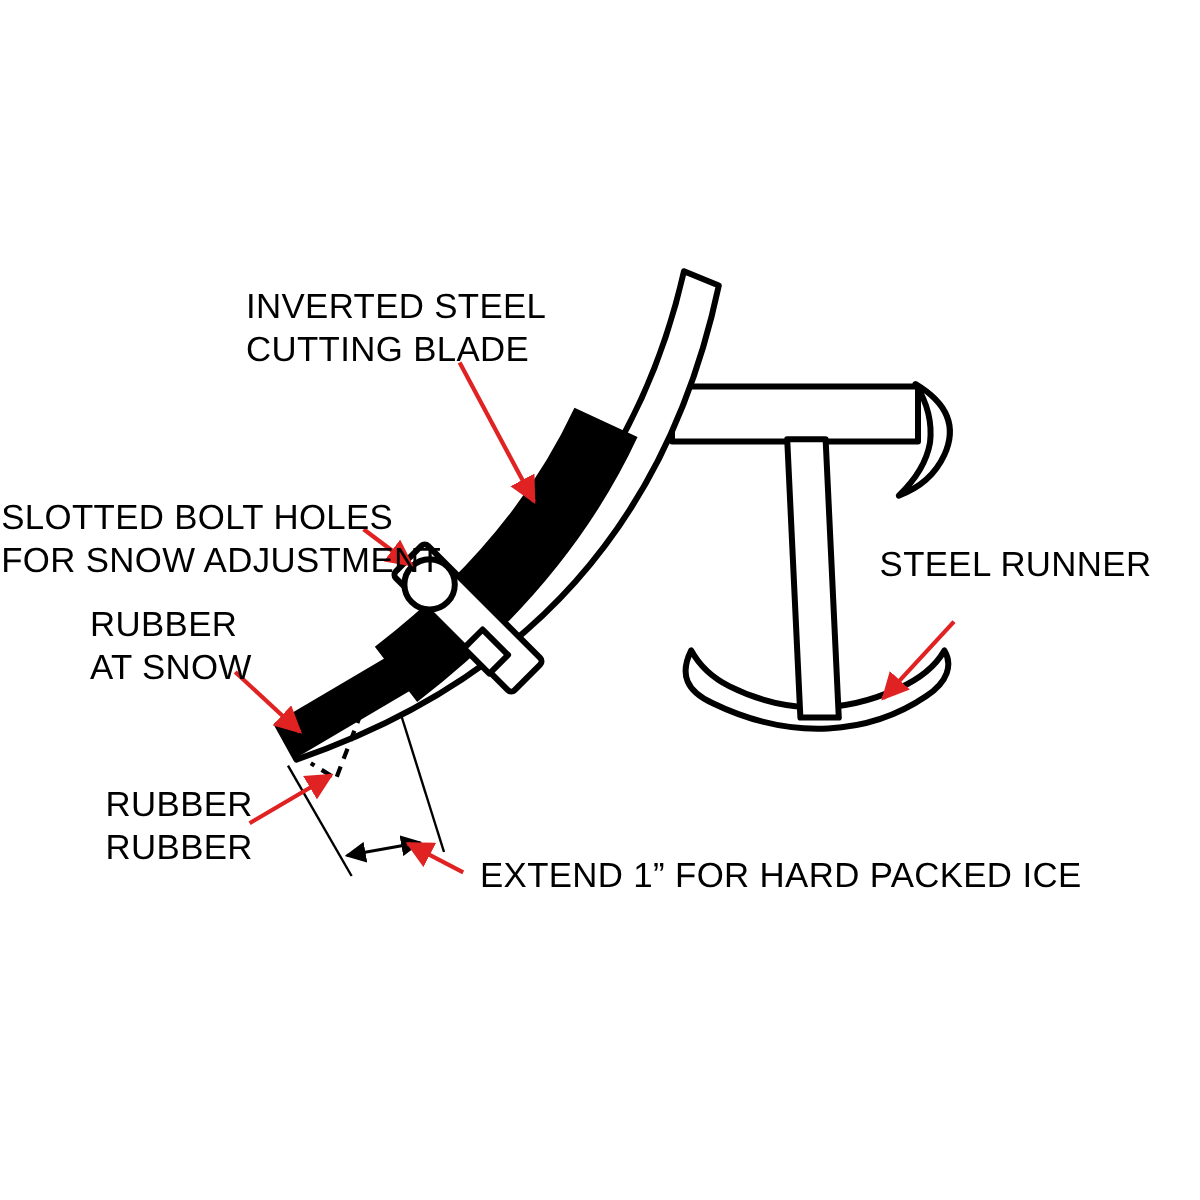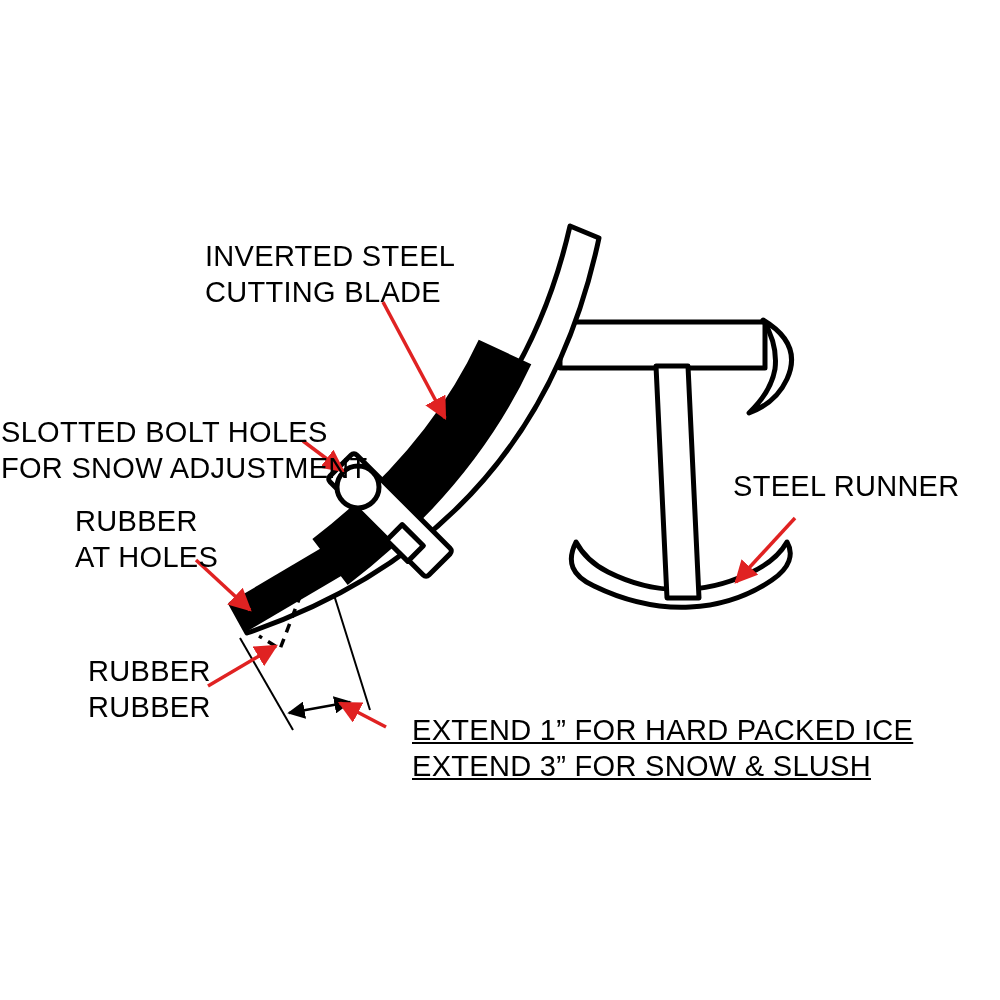--- a/index.html
+++ b/index.html
@@ -79,30 +79,29 @@
     <div>CUTTING BLADE</div>
   </div>
 
   <div class="label" style="left:1px;top:372px;margin-top:42px;">
     <div>SLOTTED BOLT HOLES</div>
     <div>FOR SNOW ADJUSTMENT</div>
   </div>
 
   <div class="label" style="left:75px;top:503px;">
     <div>RUBBER</div>
-    <div>AT HOLES</div>
+    <div>AT SNOW</div>
   </div>
 
   <div class="label" style="left:88px;top:653px;">
     <div>RUBBER</div>
     <div>RUBBER</div>
   </div>
 
-  <div class="label" style="left:733px;top:468px;">
+  <div class="label" style="left:733px;top:453px;">
     <div>STEEL RUNNER</div>
   </div>
 
-  <div class="label" style="left:412px;top:712px;text-decoration:underline;">
+  <div class="label" style="left:400px;top:712px;">
     <div>EXTEND 1” FOR HARD PACKED ICE</div>
-    <div>EXTEND 3” FOR SNOW &amp; SLUSH</div>
   </div>
 
 </div>
 
 </body></html>

